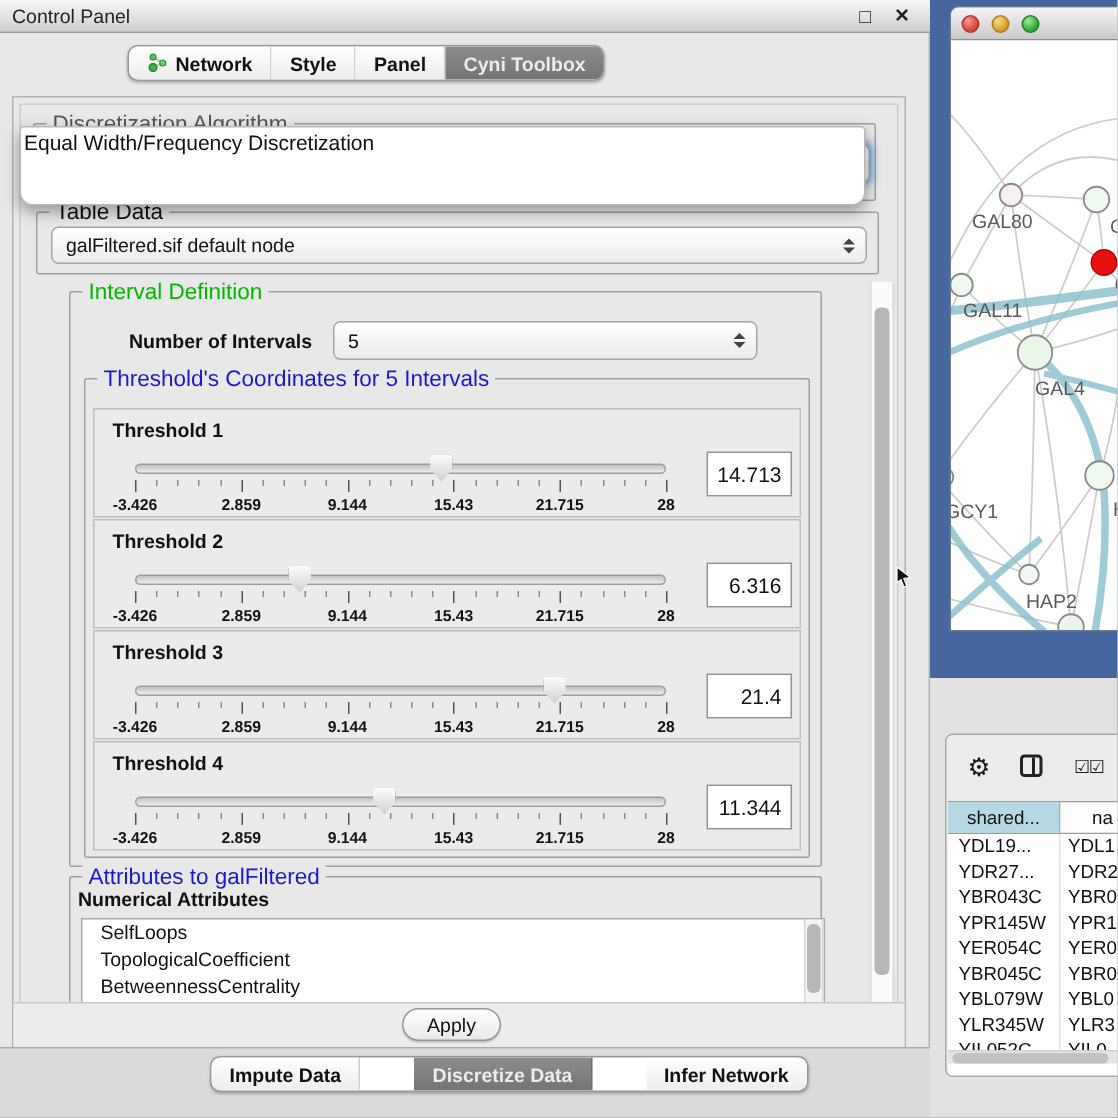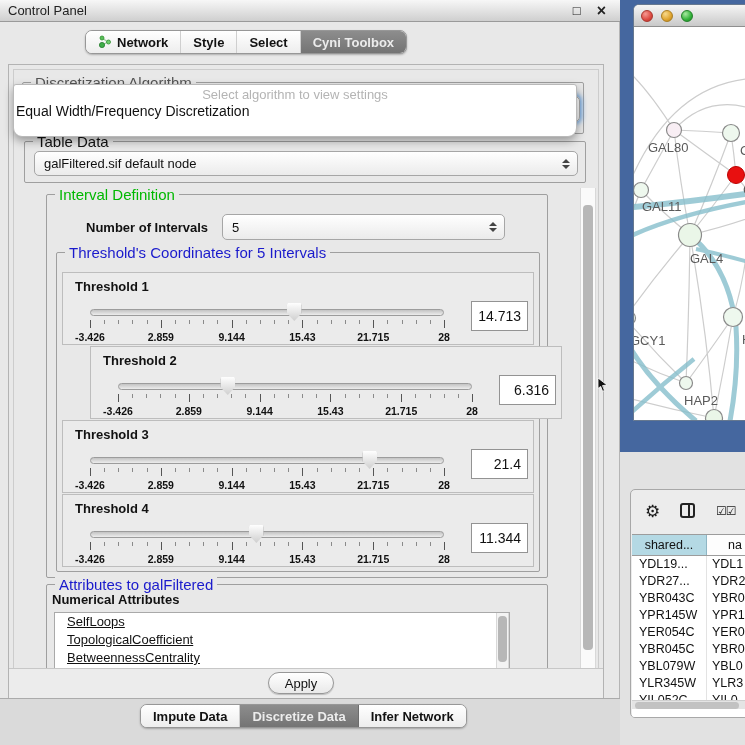--- a/index.html
+++ b/index.html
@@ -123,21 +123,21 @@
           <circle cx="4" cy="3" r="2" fill="#57c057" stroke="#2f8f2f" stroke-width="0.8"></circle>
           <circle cx="4" cy="10" r="2.6" fill="#3fae49" stroke="#237a2c" stroke-width="0.8"></circle>
           <circle cx="10.5" cy="7" r="2" fill="#6fcf6f" stroke="#2f8f2f" stroke-width="0.8"></circle>
         </svg>
         <span>Network</span>
       </div>
       <div class="tab">
           <span>Style</span>
         </div>
       <div class="tab">
-          <span>Select</span>
+          <span>Panel</span>
         </div>
       <div class="tab selected">
           <span>Cyni Toolbox</span>
         </div>
     </div>
 
     <div class="abs" style="left:8px;top:64px;width:596px;height:634px;border:1px solid #b3b3b3;"></div>
     <div class="abs" style="left:13px;top:69px;width:586px;height:624px;border:1px solid #cccccc;"></div>
 
     <div class="group" style="left:22px;top:82px;width:562px;height:52px;">
@@ -216,21 +216,21 @@
             <span style="left: 20%;">2.859</span>
             <span style="left: 40%;">9.144</span>
             <span style="left: 60%;">15.43</span>
             <span style="left: 80%;">21.715</span>
             <span style="left: 100%;">28</span>
           </div>
       </div>
       <div class="th-value">14.713</div>
     </div>
 
-    <div class="th-row" style="left:62px;top:346px;width:472px;height:73px;margin-left:28px;">
+    <div class="th-row" style="left:62px;top:346px;width:472px;height:73px;">
       <div class="th-label">Threshold 2</div>
       <div class="slider">
         <div class="track"></div>
         <div class="handle" style="left: 30.9998%;"></div>
         <div class="ticks">
             <div class="tick major" style="left: 0%;"></div>
             <div class="tick" style="left: 4%;"></div>
             <div class="tick" style="left: 8%;"></div>
             <div class="tick" style="left: 12%;"></div>
             <div class="tick" style="left: 16%;"></div>
@@ -355,49 +355,48 @@
             <span style="left: 100%;">28</span>
           </div>
       </div>
       <div class="th-value">11.344</div>
     </div>
 
     <div class="group" style="left:46px;top:584px;width:502px;height:92px;">
       <span class="group-label lbl-blue">Attributes to galFiltered</span>
     </div>
     <div class="abs" style="left:52px;top:592px;font-size:13px;font-weight:bold;">Numerical Attributes</div>
-    <div class="listbox" style="left:54px;top:612px;width:456px;height:58px;text-decoration:underline;">
+    <div class="listbox" style="left:54px;top:612px;width:496px;height:58px;">
       <div class="item">SelfLoops</div>
       <div class="item">TopologicalCoefficient</div>
       <div class="item">BetweennessCentrality</div>
       <div class="vtrack" style="right:0;top:0;bottom:0;width:13px;"></div>
       <div class="vthumb" style="right:2px;top:3px;width:9px;height:46px;"></div>
     </div>
 
     <div class="vtrack" style="left:580px;top:188px;width:16px;height:482px;background:#fafafa;"></div>
     <div class="vthumb" style="left:583px;top:205px;width:10px;height:445px;"></div>
 
     <div class="abs" style="left:9px;top:668px;width:594px;height:30px;background:#ececec;border-top:1px solid #c7c7c7;z-index:8;"></div>
     <div class="pushbtn" style="left:268px;top:672px;width:66px;height:22px;z-index:9;border-radius:11px;">Apply</div>
 
     <div class="abs" style="left:0;top:698px;width:620px;height:47px;background:#dadada;border-top:1px solid #ababab;"></div>
-    <div class="tabgroup abs" style="left:140px;top:704px;z-index:9;">
+    <div class="tabgroup abs" style="left:140px;top:704px;z-index:9;gap:36px;">
       <div class="tab">
           <span>Impute Data</span>
         </div>
       <div class="tab selected">
           <span>Discretize Data</span>
         </div>
       <div class="tab">
           <span>Infer Network</span>
         </div>
     </div>
 
     <div class="popup">
-      <div class="hint">Select algorithm to view settings</div>
       <div class="opt">Equal Width/Frequency Discretization</div>
     </div>
   </div>
 
   <div class="desktop"></div>
 
   <div class="net-frame">
     <div class="net-title">
       <span class="tl" style="left:7px;background:radial-gradient(circle at 35% 30%,#f59a92,#dd4a41 60%,#a5302a);border:1px solid #a8362d;"></span>
       <span class="tl" style="left:27px;background:radial-gradient(circle at 35% 30%,#f7d98c,#e0a42e 60%,#a87a1f);border:1px solid #aa7d20;"></span>

